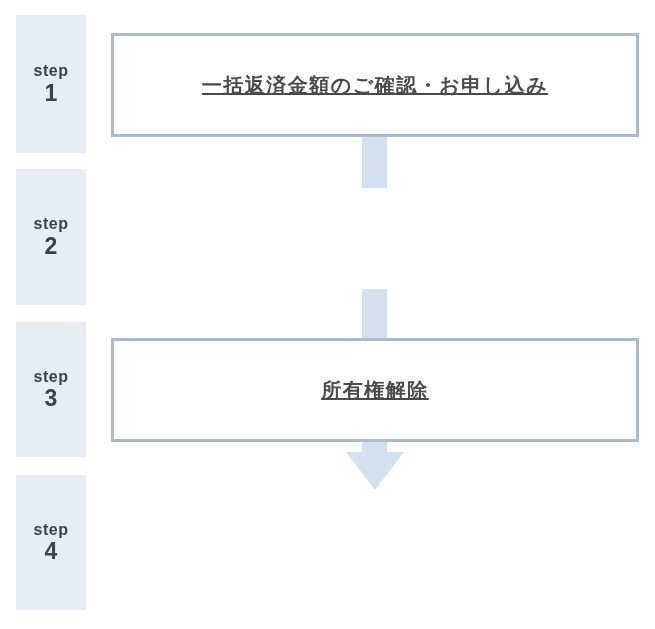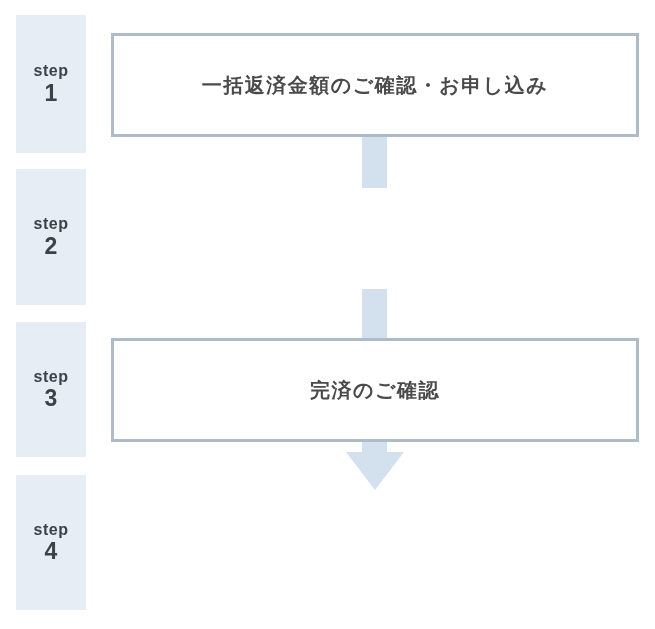--- a/index.html
+++ b/index.html
@@ -61,20 +61,21 @@
   .box-1 { top: 33px; }
   .box-2 { top: 186px; }
   .box-3 { top: 338px; }
   .box-4 { top: 492px; }
   .step-text {
     font-size: 20px;
     font-weight: bold;
     color: var(--text-box, #4a4a4a);
     letter-spacing: 1.5px;
     text-align: center;
+    text-decoration: underline;
   }
 
   
   .flow-bar {
     position: absolute;
     left: 362px;
     width: 25px;
     background: var(--arrow, #d3e1ee);
     z-index: 1;
   }
@@ -113,21 +114,21 @@
     <span class="step-num">2</span>
   </div>
 
   <div class="flow-bar bar-2"></div>
 
   <div class="step-label label-3">
     <span class="step-word">step</span>
     <span class="step-num">3</span>
   </div>
   <div class="step-box box-3">
-    <span class="step-text">完済のご確認</span>
+    <span class="step-text">所有権解除</span>
   </div>
 
   <div class="flow-bar bar-3-stem"></div>
   <div class="arrow-head"></div>
 
   <div class="step-label label-4">
     <span class="step-word">step</span>
     <span class="step-num">4</span>
   </div>
 

